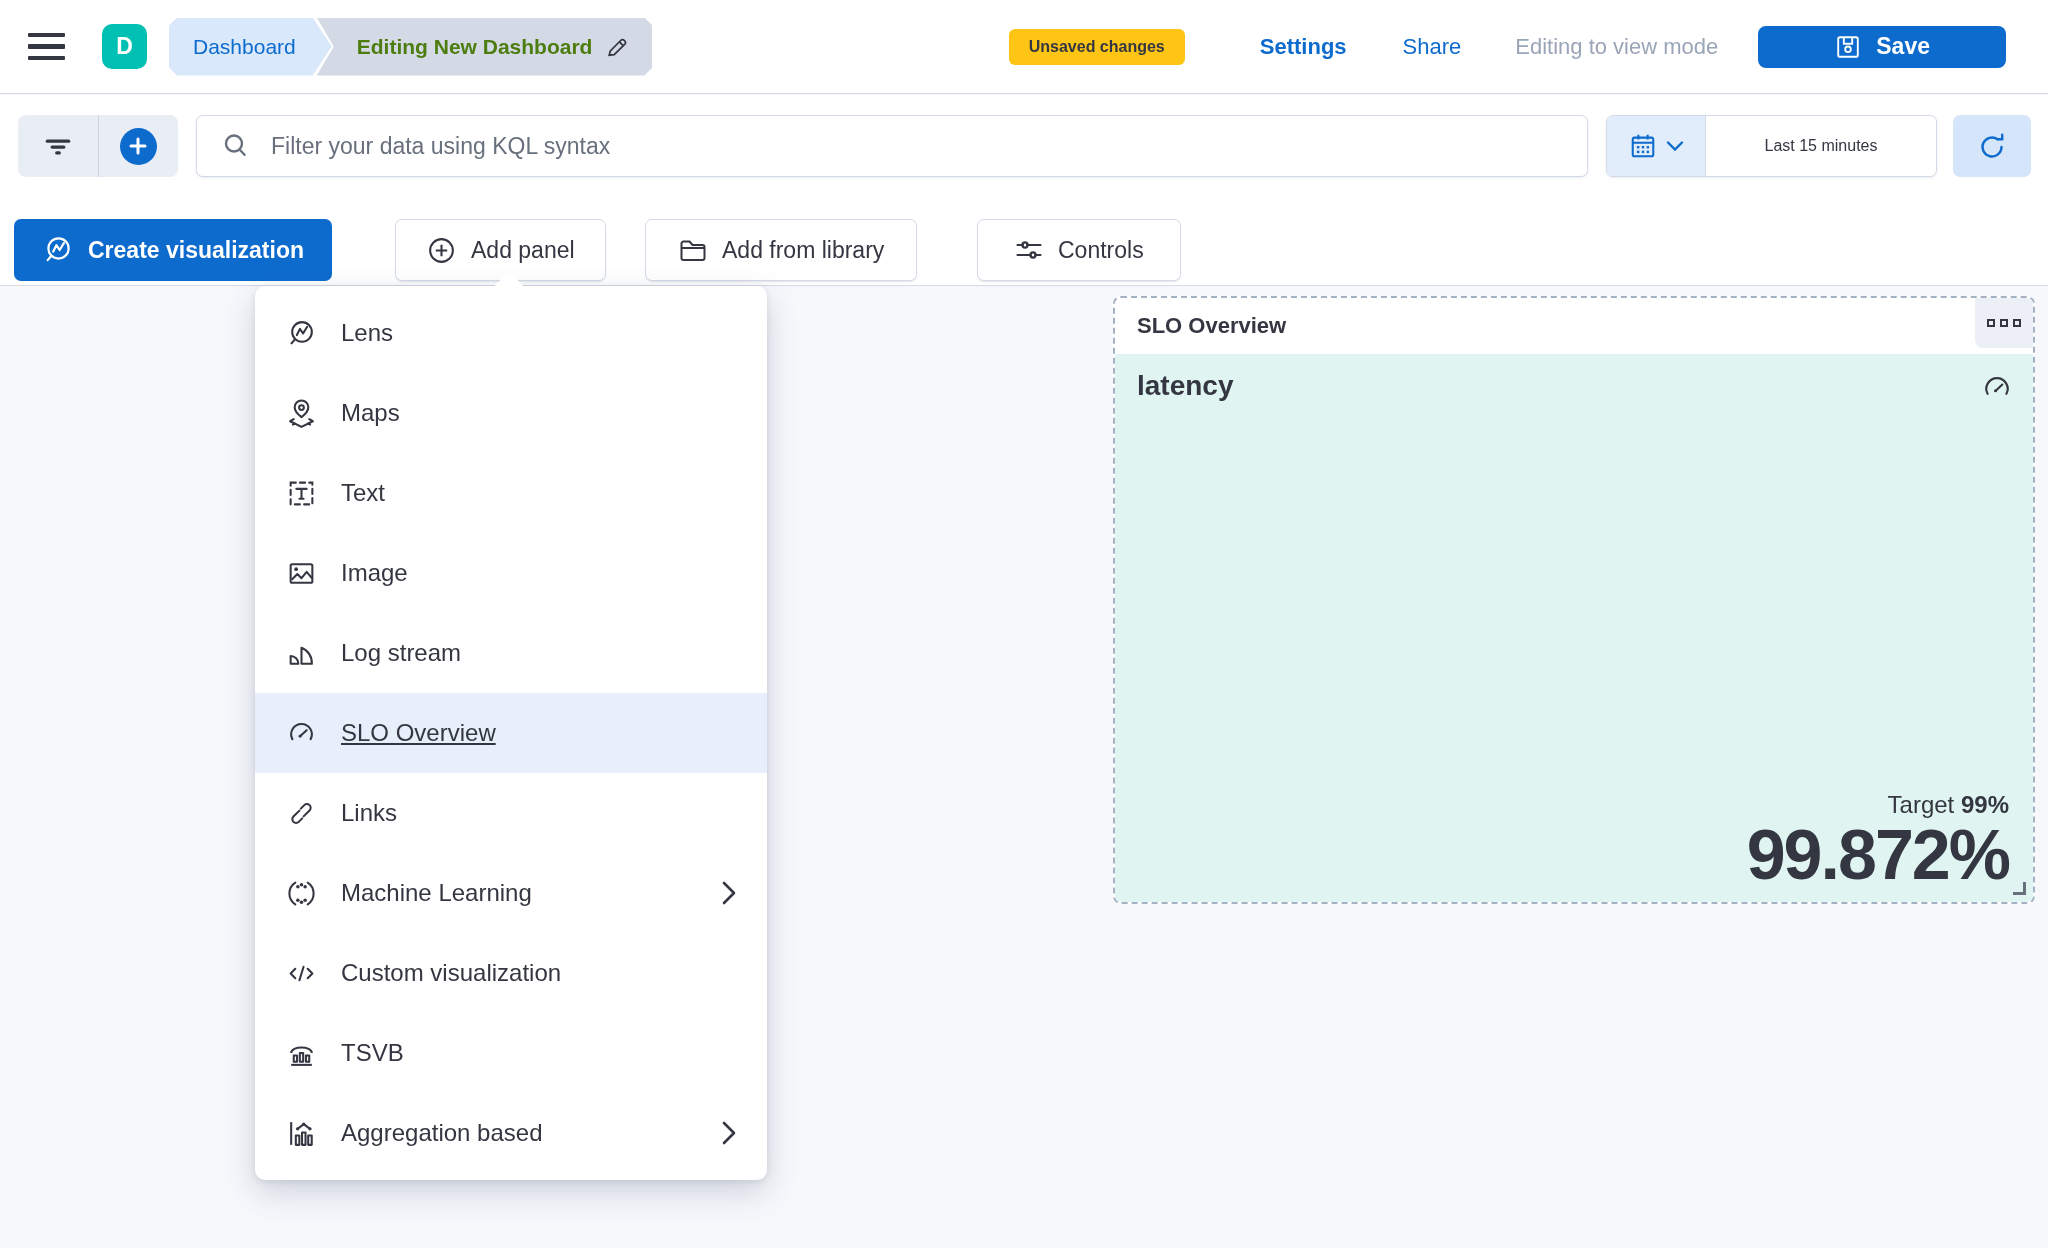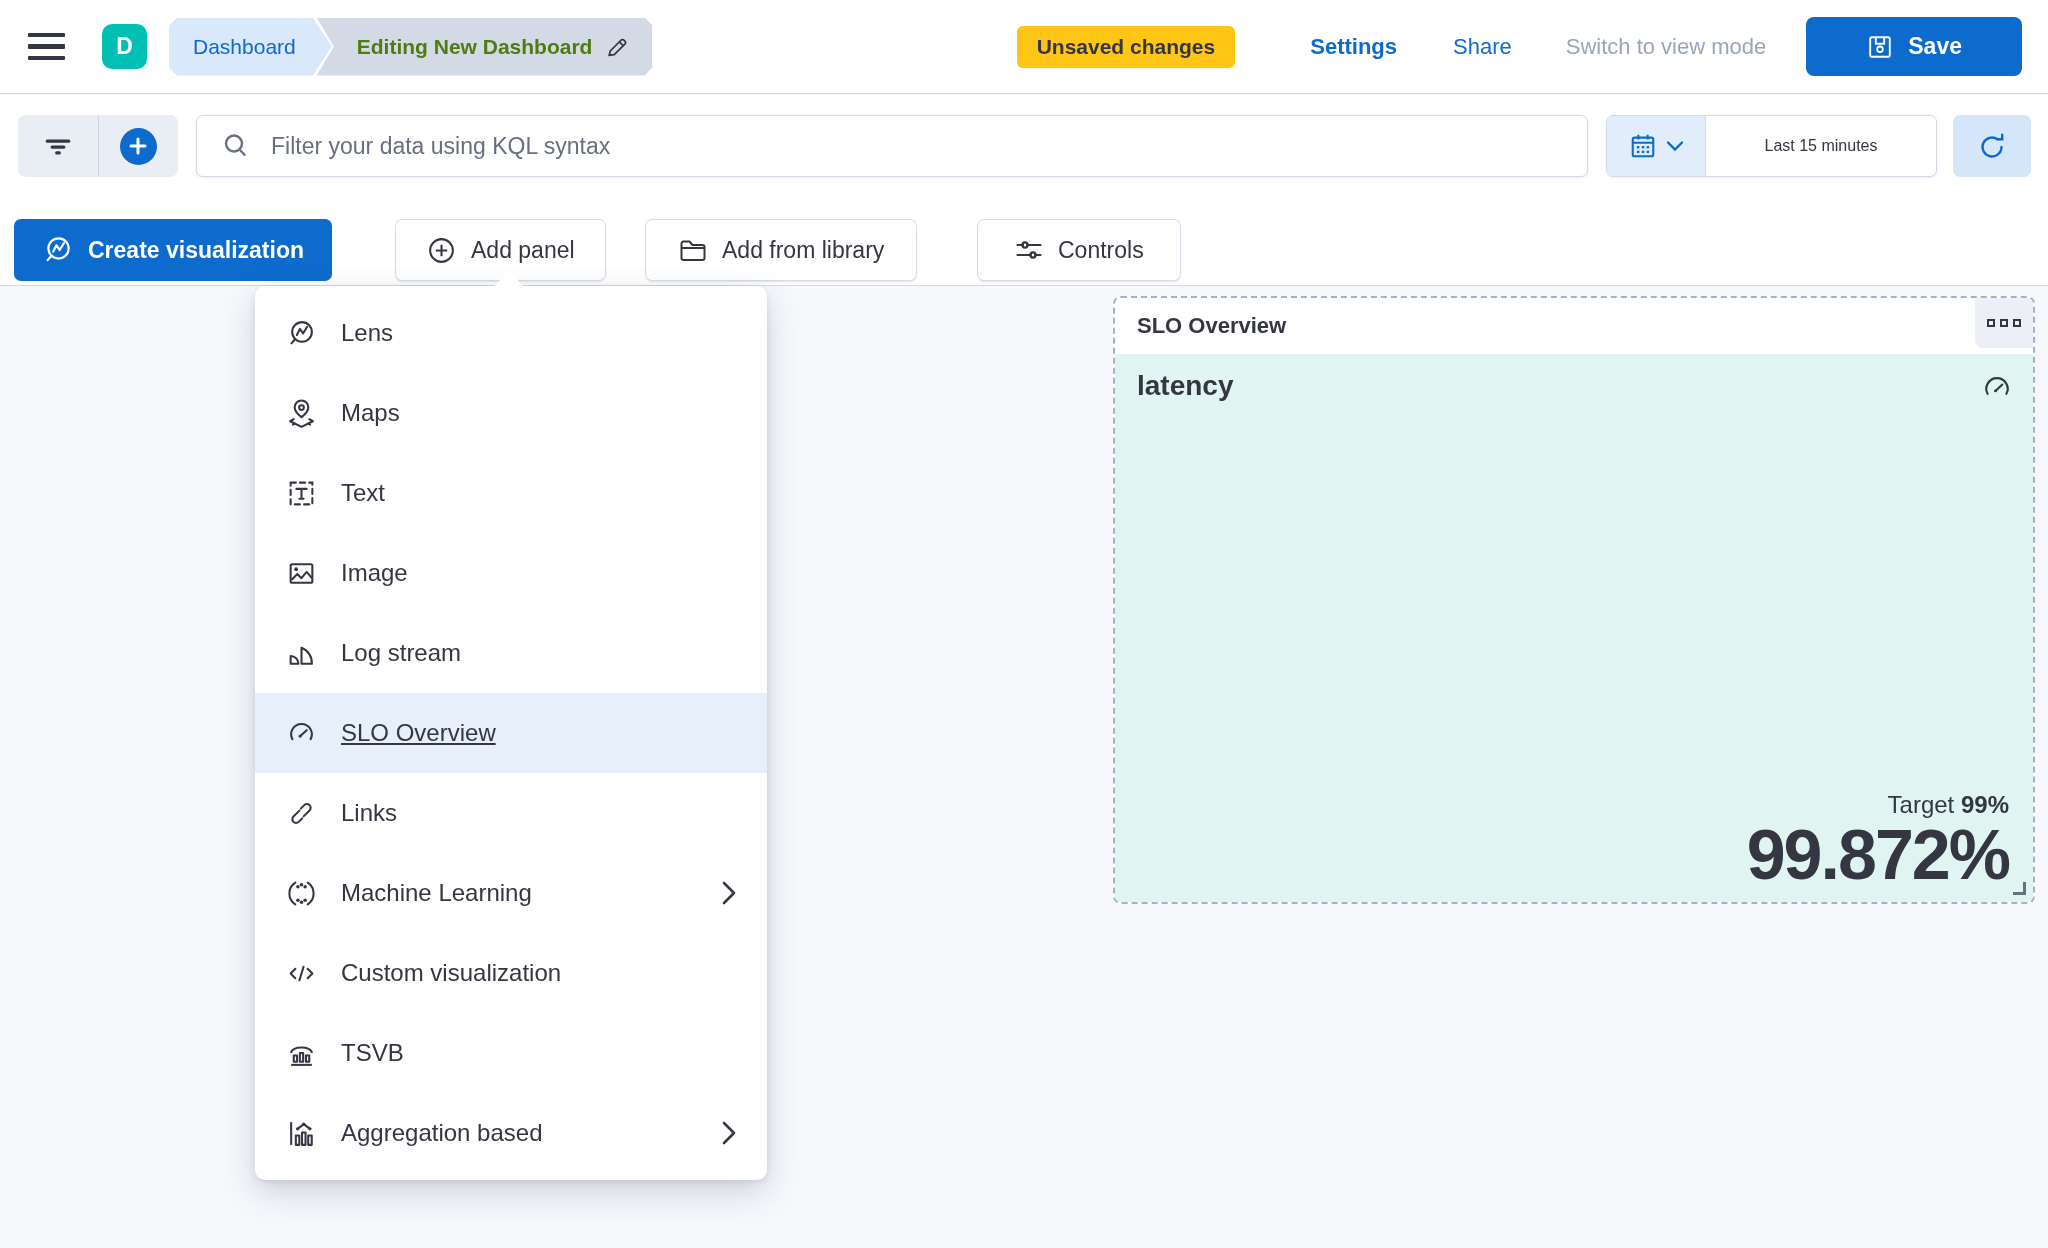--- a/index.html
+++ b/index.html
@@ -32,31 +32,31 @@
     padding:0 36px 0 24px;
     clip-path:polygon(8px 0, calc(100% - 19px) 0, 100% 50%, calc(100% - 19px) 100%, 8px 100%, 0 calc(100% - 8px), 0 8px);
   }
   .crumb-last {
     background:#d3dae6; color:#4d7c0f; font-weight:600;
     padding:0 22px 0 40px; margin-left:-15px; gap:12px;
     clip-path:polygon(0 0, calc(100% - 8px) 0, 100% 8px, 100% calc(100% - 8px), calc(100% - 8px) 100%, 0 100%, 17px 50%);
   }
   .spacer { flex:1; }
   .badge-unsaved {
-    background:#fec514; color:#343741; font-weight:600; font-size:21px;
+    background:#fec514; color:#343741; font-weight:600; font-size:16px;
     padding:9px 20px; border-radius:6px; white-space:nowrap;
   }
   .hdr-link { font-size:22px; font-weight:500; color:#0d6bce; cursor:pointer; white-space:nowrap; }
   .hdr-link.settings { margin-left:75px;font-weight:bold; }
   .hdr-link.share { margin-left:56px; }
   .hdr-link.disabled { color:#9aa5b8; margin-left:54px; cursor:default; }
   .save-btn {
-    margin-left:40px; margin-right:8px;
+    margin-left:40px; margin-right:24px;
     background:#0d6bce; color:#fff; border:none; border-radius:8px;
-    height:59px; padding:0 60px; font-size:23px; font-weight:600;
+    height:42px; padding:0 76px; font-size:23px; font-weight:600;
     font-family:"Liberation Sans",sans-serif;
     display:flex; align-items:center; gap:14px; cursor:pointer;
   }
 
   
   .toolbar-block {
     position:absolute; left:0; top:95px; width:2048px; height:191px;
     background:#ffffff; border-bottom:1px solid #d3dae6;
   }
   .filter-group {
@@ -191,21 +191,21 @@
         <path d="M17.8 9.2 l4.3 4.3"></path>
       </svg>
     </div>
   </div>
 
   <div class="spacer"></div>
 
   <span class="badge-unsaved">Unsaved changes</span>
   <span class="hdr-link settings">Settings</span>
   <span class="hdr-link share">Share</span>
-  <span class="hdr-link disabled">Switch to view mode</span>
+  <span class="hdr-link disabled">Editing to view mode</span>
   <button class="save-btn">
     <svg width="28" height="28" viewBox="0 0 30 30" fill="none" stroke="#ffffff" stroke-width="2">
       <rect x="4.5" y="4.5" width="21" height="21" rx="2"></rect>
       <path d="M10.5 4.5 v7 h9 v-7"></path>
       <circle cx="15" cy="17.5" r="3"></circle>
     </svg>
     <span>Save</span>
   </button>
 </div>
 

